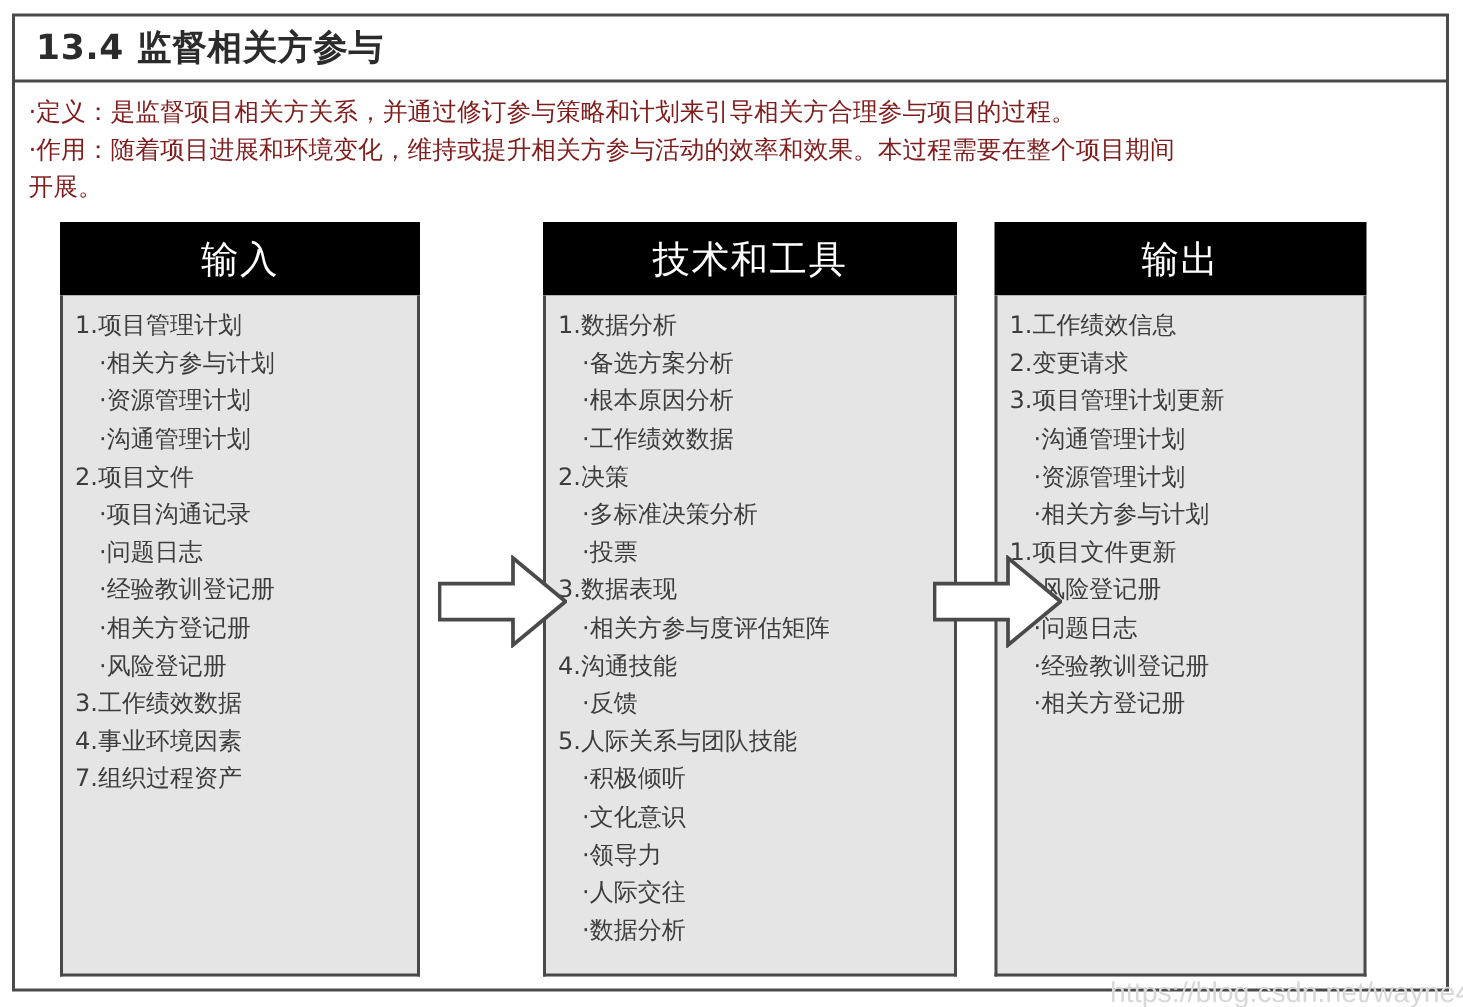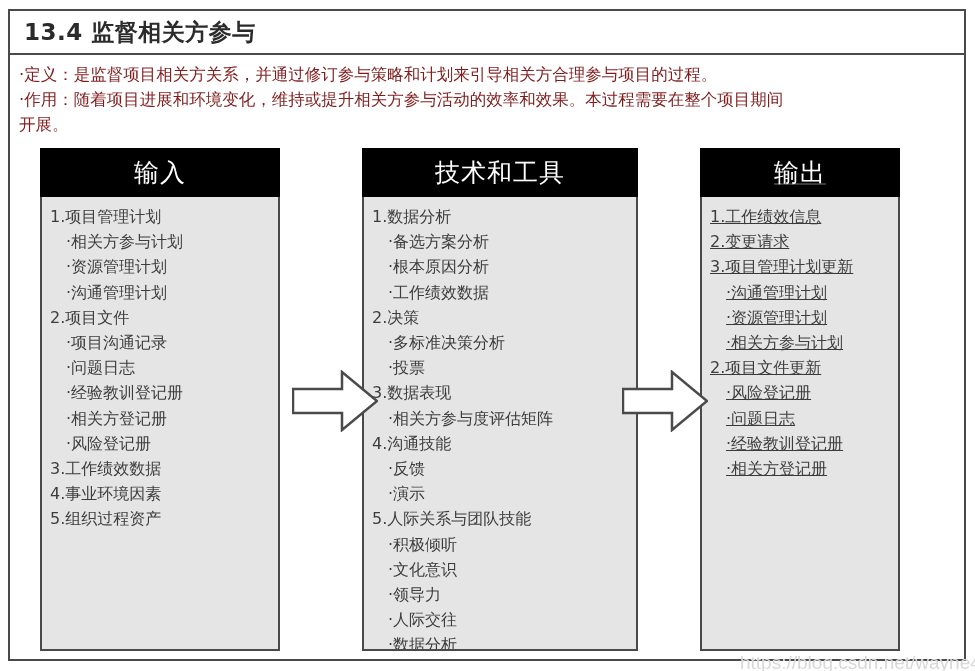--- a/index.html
+++ b/index.html
@@ -74,21 +74,21 @@
   }
   .column {
     position: absolute;
     top: 0;
     width: 240px;
     height: 503px;
     box-sizing: border-box;
   }
   #col-input   { left: 30px;  width: 240px; }
   #col-tools   { left: 352px; width: 276px; }
-  #col-output  { left: 690px; width: 200px; text-decoration: underline; }
+  #col-output  { left: 653px; width: 248px; }
 
   .col-header {
     height: 49px;
     background: #000000;
     color: #ffffff;
     display: flex;
     align-items: center;
     justify-content: center;
     font-size: 25px;
     letter-spacing: 1px;
@@ -160,59 +160,58 @@
         <div class="li lvl2">·资源管理计划</div>
         <div class="li lvl2">·沟通管理计划</div>
         <div class="li lvl1">2.项目文件</div>
         <div class="li lvl2">·项目沟通记录</div>
         <div class="li lvl2">·问题日志</div>
         <div class="li lvl2">·经验教训登记册</div>
         <div class="li lvl2">·相关方登记册</div>
         <div class="li lvl2">·风险登记册</div>
         <div class="li lvl1">3.工作绩效数据</div>
         <div class="li lvl1">4.事业环境因素</div>
-        <div class="li lvl1">5.组织过程资产</div>
+        <div class="li lvl1">7.组织过程资产</div>
       </div>
     </div>
 
     <div class="column" id="col-tools">
       <div class="col-header">技术和工具</div>
       <div class="col-body">
         <div class="li lvl1">1.数据分析</div>
         <div class="li lvl2">·备选方案分析</div>
         <div class="li lvl2">·根本原因分析</div>
         <div class="li lvl2">·工作绩效数据</div>
         <div class="li lvl1">2.决策</div>
         <div class="li lvl2">·多标准决策分析</div>
         <div class="li lvl2">·投票</div>
         <div class="li lvl1">3.数据表现</div>
         <div class="li lvl2">·相关方参与度评估矩阵</div>
         <div class="li lvl1">4.沟通技能</div>
         <div class="li lvl2">·反馈</div>
-        <div class="li lvl2">·演示</div>
         <div class="li lvl1">5.人际关系与团队技能</div>
         <div class="li lvl2">·积极倾听</div>
         <div class="li lvl2">·文化意识</div>
         <div class="li lvl2">·领导力</div>
         <div class="li lvl2">·人际交往</div>
         <div class="li lvl2">·数据分析</div>
 
       </div>
     </div>
 
     <div class="column" id="col-output">
       <div class="col-header">输出</div>
       <div class="col-body">
         <div class="li lvl1">1.工作绩效信息</div>
         <div class="li lvl1">2.变更请求</div>
         <div class="li lvl1">3.项目管理计划更新</div>
         <div class="li lvl2">·沟通管理计划</div>
         <div class="li lvl2">·资源管理计划</div>
         <div class="li lvl2">·相关方参与计划</div>
-        <div class="li lvl1">2.项目文件更新</div>
+        <div class="li lvl1">1.项目文件更新</div>
         <div class="li lvl2">·风险登记册</div>
         <div class="li lvl2">·问题日志</div>
         <div class="li lvl2">·经验教训登记册</div>
         <div class="li lvl2">·相关方登记册</div>
       </div>
     </div>
 
     <div class="arrow" id="arrow-1">
       <svg viewBox="0 0 86 62" preserveAspectRatio="none">
         <polygon points="1,19 50,19 50,2 85,31 50,60 50,43 1,43" fill="#ffffff" stroke="#4a4a4a" stroke-width="2.5" stroke-linejoin="miter"></polygon>

